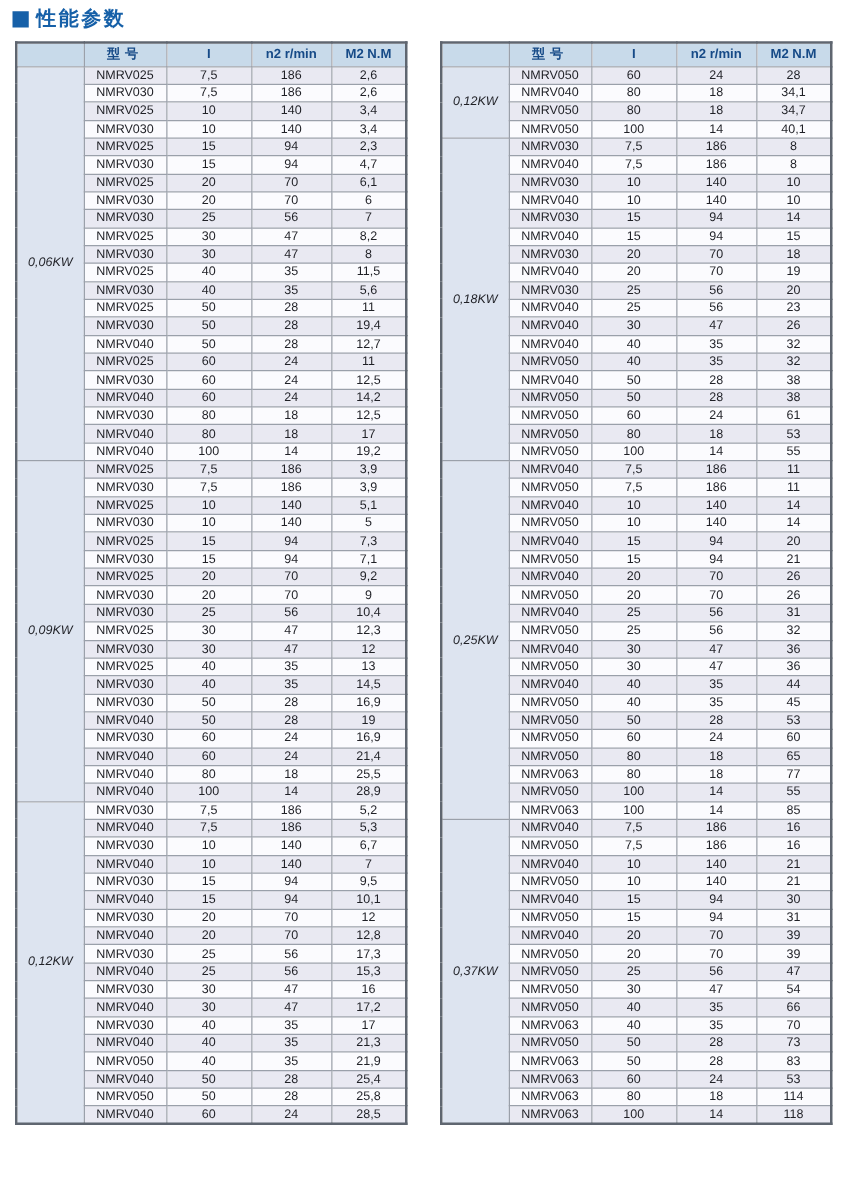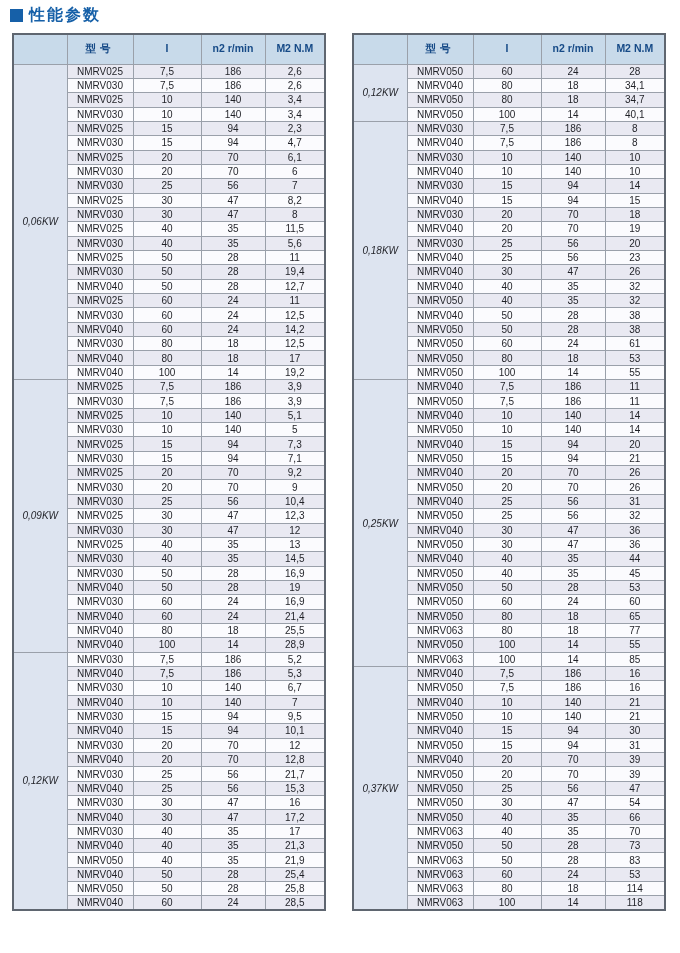--- a/index.html
+++ b/index.html
@@ -10,21 +10,21 @@
   .title-square{width:13px;height:13px;background:#1660a8;display:inline-block;}
   .title-text{font-size:16px;font-weight:bold;color:#1660a8;letter-spacing:2px;}
 
   .tables{position:absolute;left:12px;top:33px;display:flex;gap:26px;}
 
   table.spec{border-collapse:collapse;table-layout:fixed;width:312px;border:2px solid #5f6670;}
   table.spec td{border:1px solid #9aa0aa;text-align:center;vertical-align:middle;
                 padding:0;font-size:10px;line-height:1.1;color:#1f2026;
                 height:14.35px;box-sizing:border-box;overflow:hidden;white-space:nowrap;}
   table.spec thead td{background:#c8daea;color:#164a87;font-weight:bold;
-                      font-size:10.5px;height:30px;}
+                      font-size:10.5px;height:19px;}
   table.spec thead td.sp{letter-spacing:4px;}
   td.group-label{background:#dde4f0;font-size:10.5px;color:#26262c;font-style:italic;}
   tr.odd td{background:#e9e9f2;}
   tr.even td{background:#fbfbfe;}
   
   tr.odd td.group-label, tr.even td.group-label{background:#dde4f0;}
 
   col.c-label{width:54px;} col.c-model{width:66px;} col.c-ratio{width:68px;}
   col.c-speed{width:64px;} col.c-torque{width:60px;}
 </style>
@@ -352,21 +352,21 @@
           <tr class="odd">
             <td>NMRV040</td>
             <td>20</td>
             <td>70</td>
             <td>12,8</td>
           </tr>
           <tr class="even">
             <td>NMRV030</td>
             <td>25</td>
             <td>56</td>
-            <td>21,7</td>
+            <td>17,3</td>
           </tr>
           <tr class="odd">
             <td>NMRV040</td>
             <td>25</td>
             <td>56</td>
             <td>15,3</td>
           </tr>
           <tr class="even">
             <td>NMRV030</td>
             <td>30</td>

